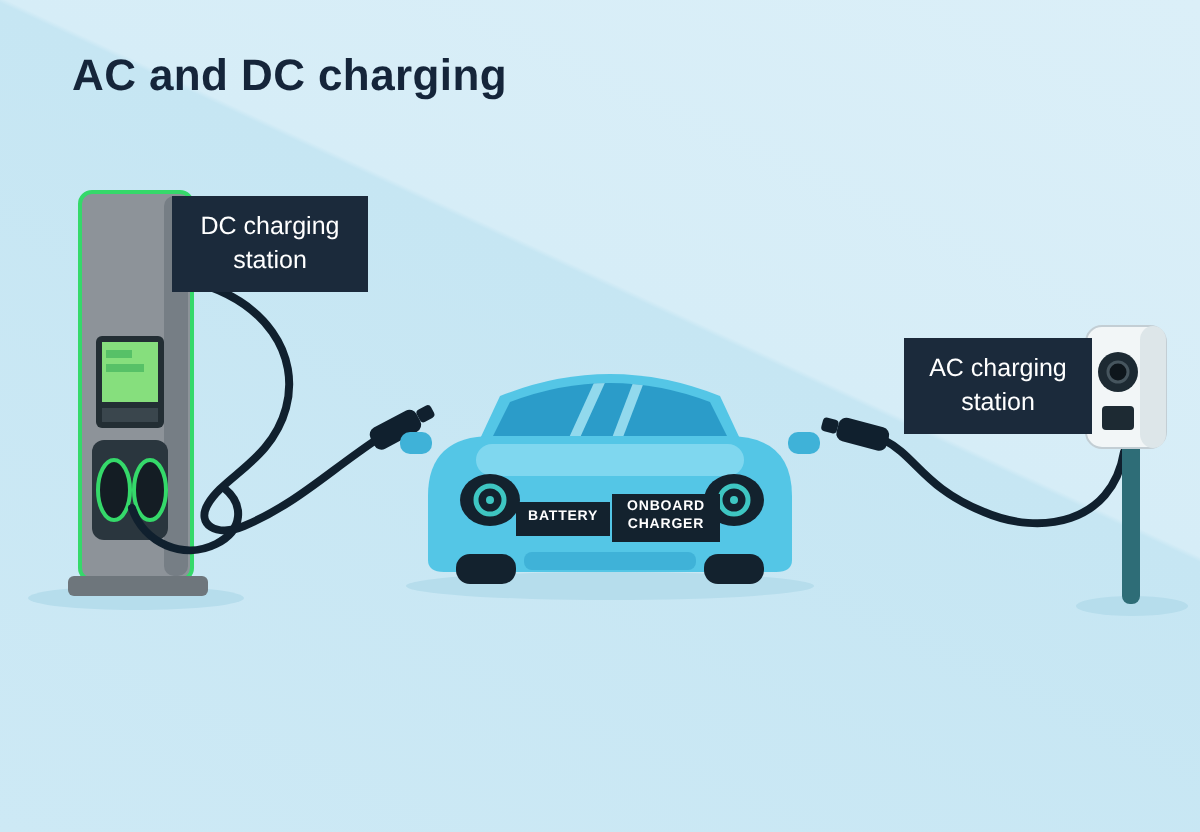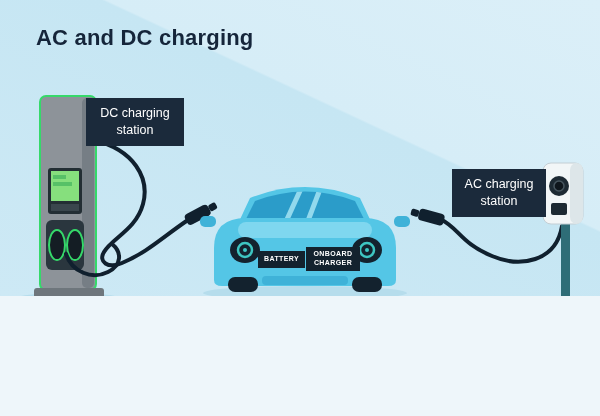--- a/index.html
+++ b/index.html
@@ -1,17 +1,17 @@
 <!DOCTYPE html>
 <html><head>
 <meta charset="utf-8">
 <style>
   html,body{margin:0;padding:0;background:#eef6fa;font-family:"Liberation Sans",sans-serif;}
   .stage{
-    position:relative;width:600px;height:296px;overflow:hidden;
+    position:relative;width:600px;height:416px;overflow:hidden;
     background:linear-gradient(205deg,#dbeff8 0%,#d6edf7 40%,#c6e6f3 40.4%,#cde9f5 100%);
   }
   .page-title{
     position:absolute;left:36px;top:25px;
     font-size:22px;font-weight:800;color:#15253a;letter-spacing:.2px;
   }
   .scene{position:absolute;left:0;top:0;width:600px;height:416px;}
   .station-label{
     position:absolute;background:#1b2a3b;color:#fff;
     font-size:12.5px;line-height:1.35;text-align:center;

